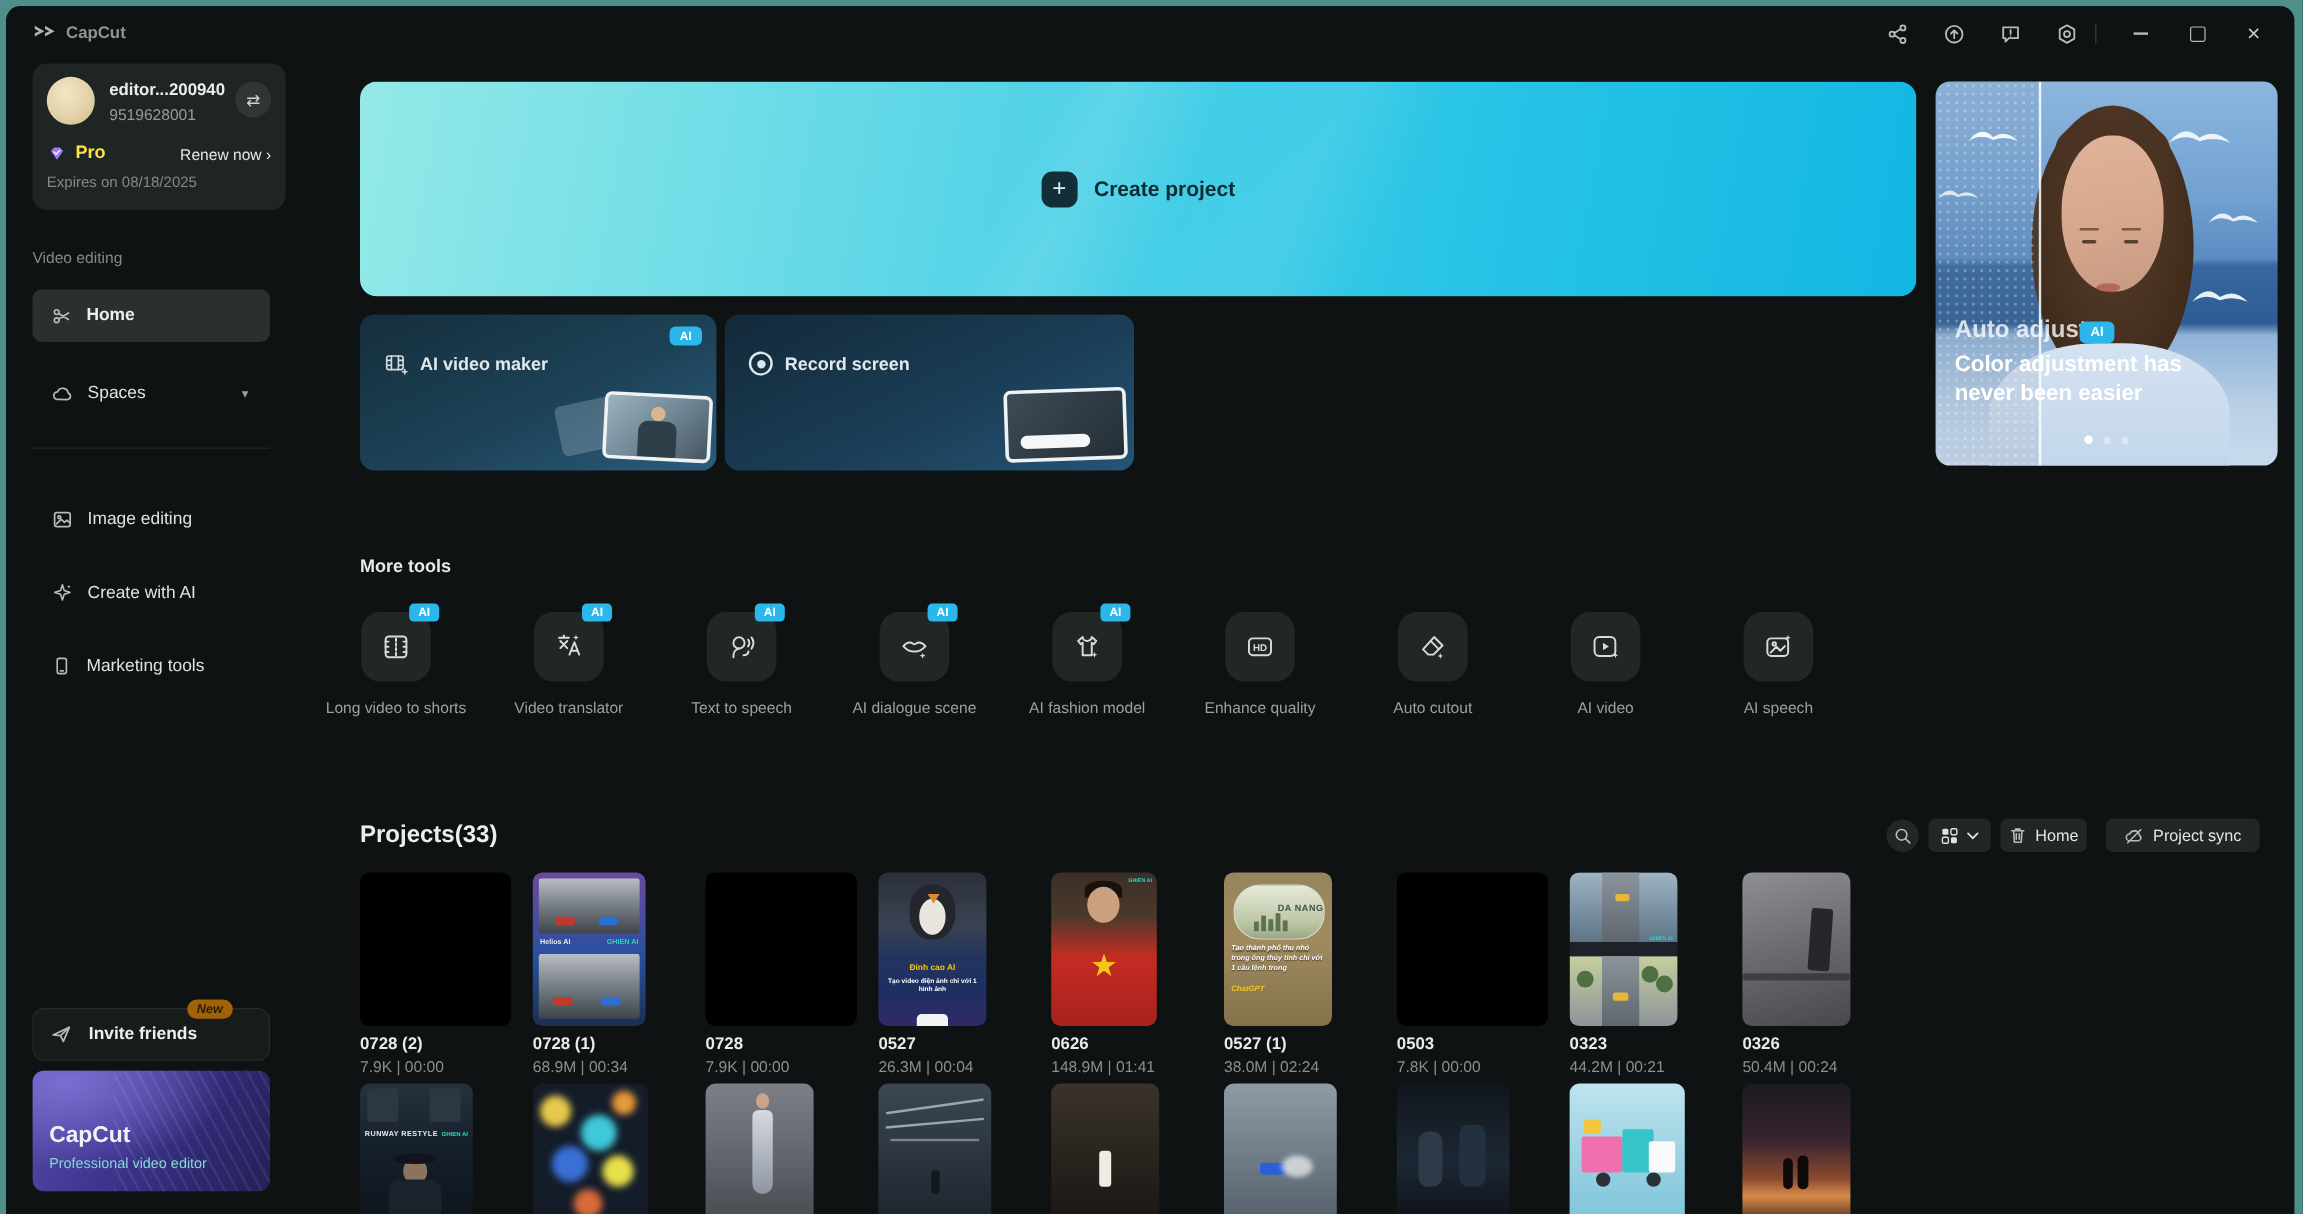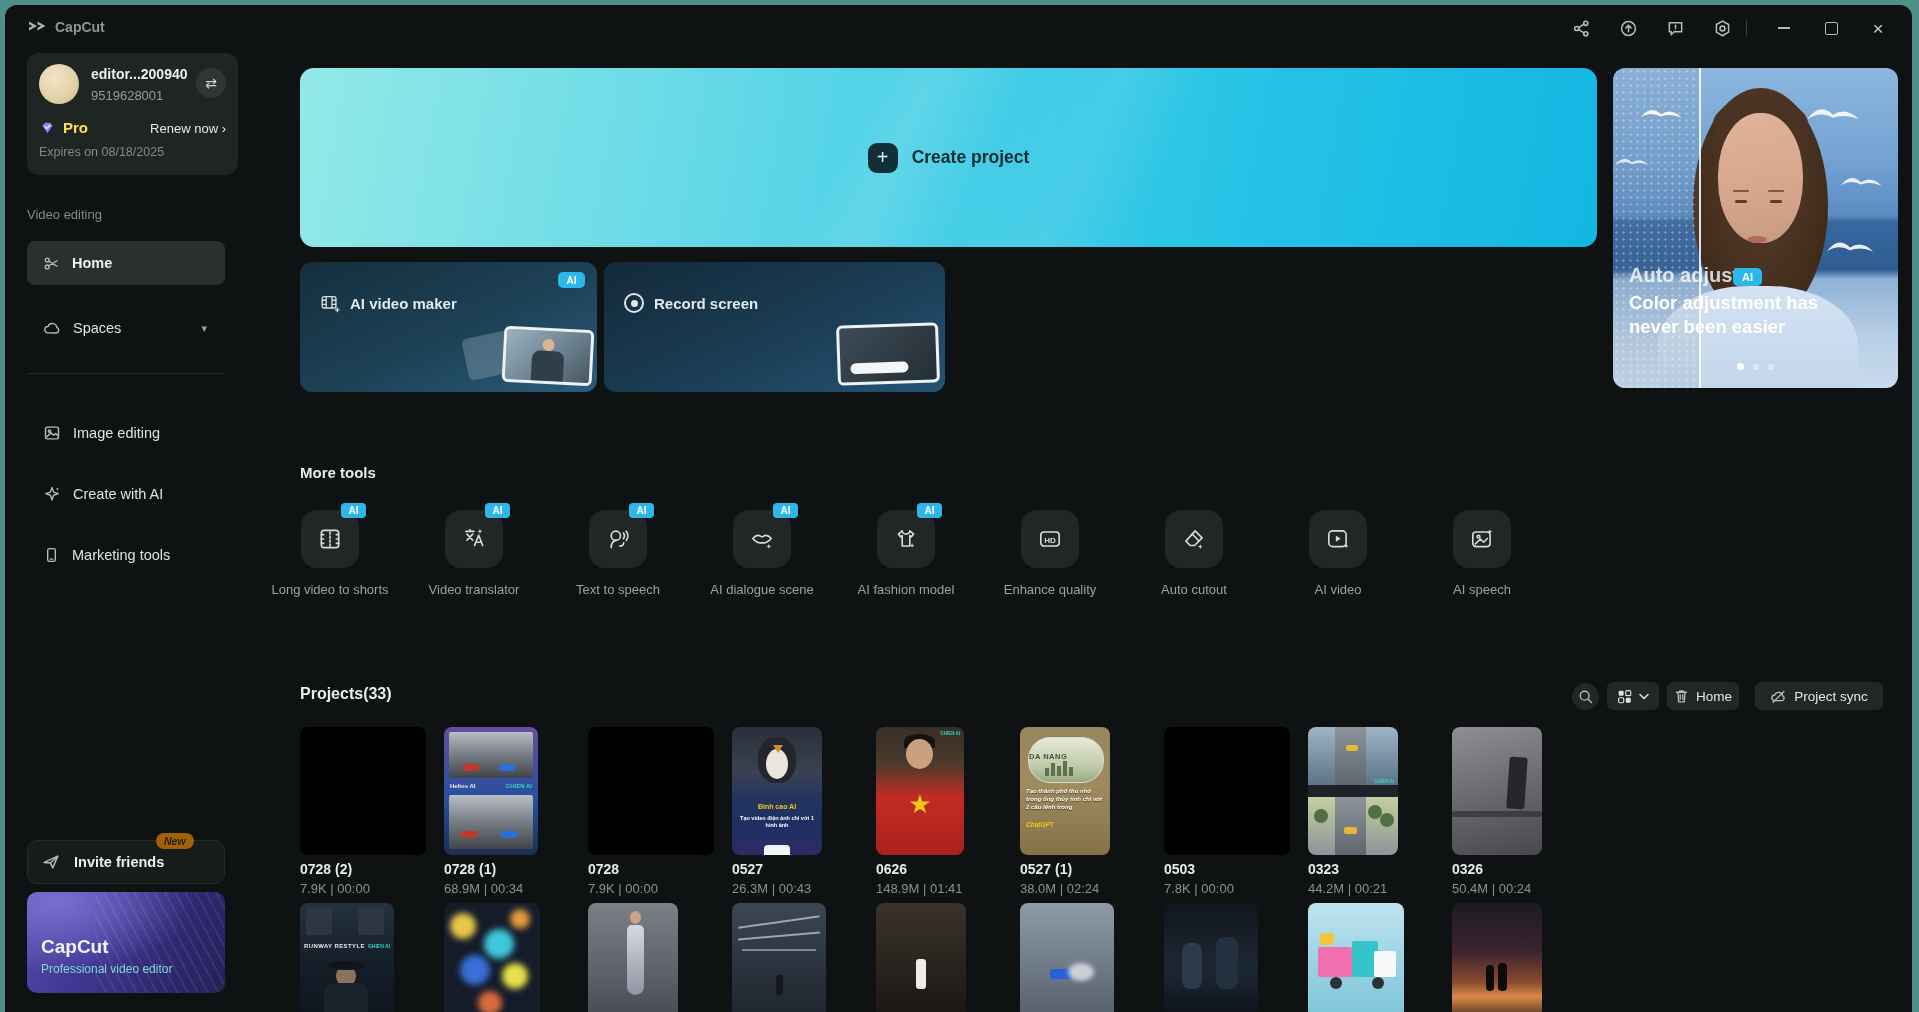--- a/index.html
+++ b/index.html
@@ -88,21 +88,21 @@
   .pdots .d{width:6px;height:6px;border-radius:50%;background:rgba(255,255,255,.40);cursor:pointer}
   .pdots .d.on{width:7px;height:7px;background:#fff}
 
   
   .mtools-h{left:295px;top:459px;font-size:15px;font-weight:700;color:#e9ebea}
   .tool{top:505px;width:58px;height:58px;border-radius:16px;background:#212724;display:flex;align-items:center;justify-content:center;cursor:pointer}
   .tbadge{top:498px;width:25px;height:15px;border-radius:4px}
   .tlabel{top:577px;width:140px;text-align:center;font-size:13px;line-height:1.3;color:#9ba19e}
 
   
-  .proj-h{left:295px;top:680px;font-size:16px;font-weight:700;color:#eceeec}
+  .proj-h{left:295px;top:680px;font-size:20px;font-weight:700;color:#eceeec}
   .pbtn{top:677px;height:28px;border-radius:6px;background:#212725;display:flex;align-items:center;justify-content:center;gap:7px;color:#e3e6e4;font-size:13.5px;cursor:pointer;box-sizing:border-box}
   .searchbtn{left:1567px;top:678px;width:27px;height:27px;border-radius:14px;background:#212725;display:flex;align-items:center;justify-content:center;cursor:pointer}
   .thumb{border-radius:8px;overflow:hidden;cursor:pointer}
   .pname{font-size:14px;font-weight:700;color:#e9ebe9;white-space:nowrap}
   .pmeta{font-size:13px;color:#8b918e;white-space:nowrap}
 
   
   .tb-black{background:#000}
   .tb-cars{background:linear-gradient(180deg,#6b4a9e 0%,#27509e 55%,#1c2f52 100%)}
   .clip{position:absolute;left:5px;width:84px;background:linear-gradient(180deg,#b9bec4 0%,#7d838a 45%,#3f444b 100%);border-radius:2px}
@@ -115,21 +115,21 @@
   .peng-beak{position:absolute;left:41px;top:18px;width:0;height:0;border-left:5px solid rgba(0,0,0,0);border-right:5px solid rgba(0,0,0,0);border-top:8px solid #d98a2b}
   .peng-card{position:absolute;left:32px;bottom:-8px;width:26px;height:18px;border-radius:4px;background:#f2f3f4}
   .tb-redshirt{background:linear-gradient(180deg,#3a2e26 0%,#4a3a2c 28%,#c32c23 55%,#a8221c 100%)}
   .rs-head{position:absolute;left:30px;top:12px;width:27px;height:30px;border-radius:50%;background:#caa07e}
   .rs-hair{position:absolute;left:28px;top:7px;width:31px;height:14px;border-radius:50% 50% 0 0;background:#17120d}
   .rs-star{position:absolute;left:0;right:0;top:62px;text-align:center;color:#f5c518;font-size:26px}
   .tb-danang{background:linear-gradient(180deg,#96855e 0%,#a08b5f 45%,#84714a 100%)}
   .dn-jar{position:absolute;left:8px;top:10px;width:74px;height:44px;border-radius:22px;background:linear-gradient(180deg,#e6ead9 0%,#bcc6a6 70%,#9aa884 100%);border:1px solid #d8ddc8}
   .dn-city{position:absolute;left:16px;bottom:6px;display:flex;gap:2px;align-items:flex-end}
   .dn-city div{width:4px;background:#5d7350}
-  .dn-title{position:absolute;left:0;right:0;top:14px;text-align:left;font-size:7.5px;font-weight:800;color:#3f5540;letter-spacing:.5px}
+  .dn-title{position:absolute;left:0;right:0;top:14px;text-align:right;font-size:7.5px;font-weight:800;color:#3f5540;letter-spacing:.5px}
   .dn-caption{position:absolute;left:6px;top:60px;width:78px;font-size:6px;font-weight:700;font-style:italic;color:#fff;line-height:1.35;text-shadow:0 1px 1px rgba(0,0,0,.6)}
   .dn-accent{position:absolute;left:6px;top:94px;font-size:6.5px;font-weight:800;font-style:italic;color:#f5c518}
   .tb-highway{background:#1c2228}
   .hw-top{position:absolute;left:0;top:0;right:0;height:58px;background:linear-gradient(180deg,#9fb4c4 0%,#5d7487 100%)}
   .hw-bot{position:absolute;left:0;bottom:0;right:0;height:58px;background:linear-gradient(180deg,#c3cf9f 0%,#8e9499 100%)}
   .road{position:absolute;left:30%;width:34%;height:100%;background:linear-gradient(180deg,#8b949c,#5f666d)}
   .palm{position:absolute;width:14px;height:14px;border-radius:50%;background:#4f7042}
   .tb-gray{background:linear-gradient(165deg,#8f8f93 0%,#6e6e72 45%,#48484c 100%)}
   .fig-dark{position:absolute;background:#26262b;border-radius:3px}
   .tb-noir{background:linear-gradient(180deg,#24323e 0%,#16202b 45%,#0d141c 100%)}
@@ -490,21 +490,21 @@
 
   <div class="abs thumb tb-penguin" style="left:727px;top:722px;width:90px;height:128px">
     <div class="peng-body"></div>
       <div class="peng-chest"></div>
       <div class="peng-beak"></div>
     <div class="capline" style="left:0;right:0;top:76px;text-align:center;color:#f5c518;font-size:7px">Đỉnh cao AI</div>
     <div class="capline" style="left:4px;right:4px;top:88px;text-align:center;color:#fff;font-size:5.5px;white-space:normal;line-height:1.3">Tạo video điện ảnh chỉ với 1 hình ảnh</div>
     <div class="peng-card"></div>
   </div>
   <div class="abs pname" style="left:727px;top:856px">0527</div>
-  <div class="abs pmeta" style="left:727px;top:876px">26.3M | 00:43</div>
+  <div class="abs pmeta" style="left:727px;top:876px">26.3M | 00:04</div>
 
   <div class="abs thumb tb-redshirt" style="left:871px;top:722px;width:88px;height:128px">
     <div class="rs-hair"></div>
       <div class="rs-head"></div>
     <div class="rs-star">★</div>
     <div class="capline teal" style="right:4px;top:4px;font-size:4.5px">GHIEN AI</div>
   </div>
   <div class="abs pname" style="left:871px;top:856px">0626</div>
   <div class="abs pmeta" style="left:871px;top:876px">148.9M | 01:41</div>
 

